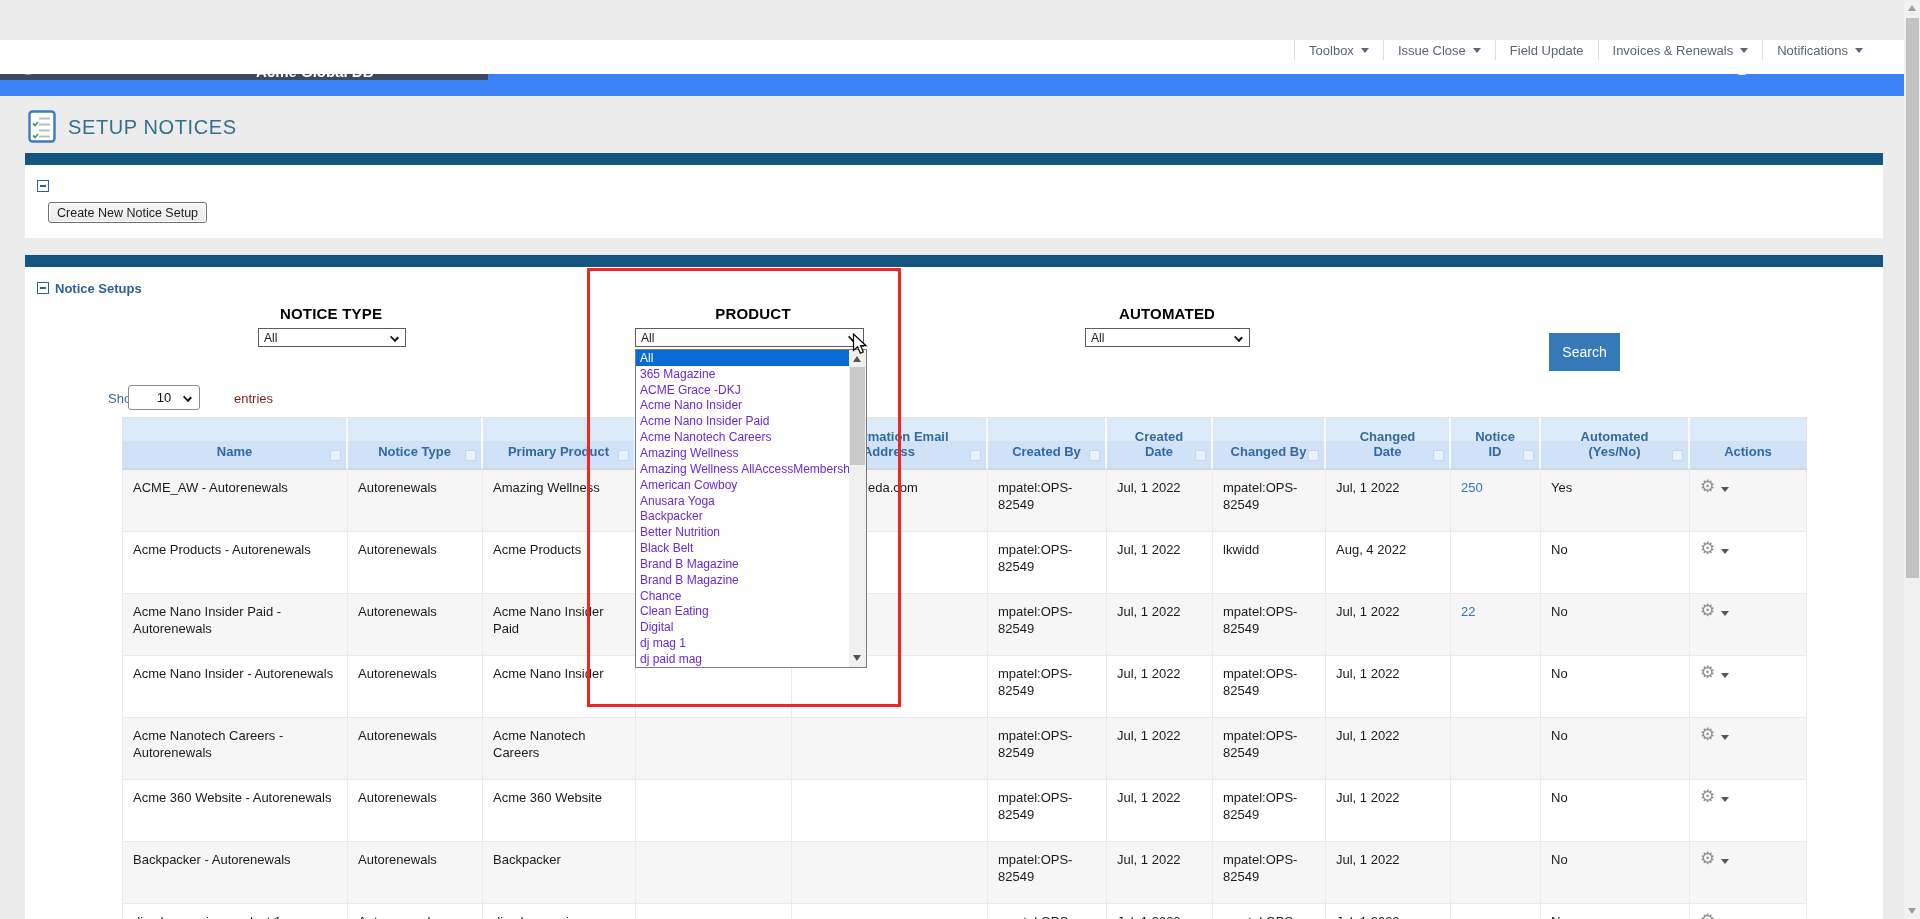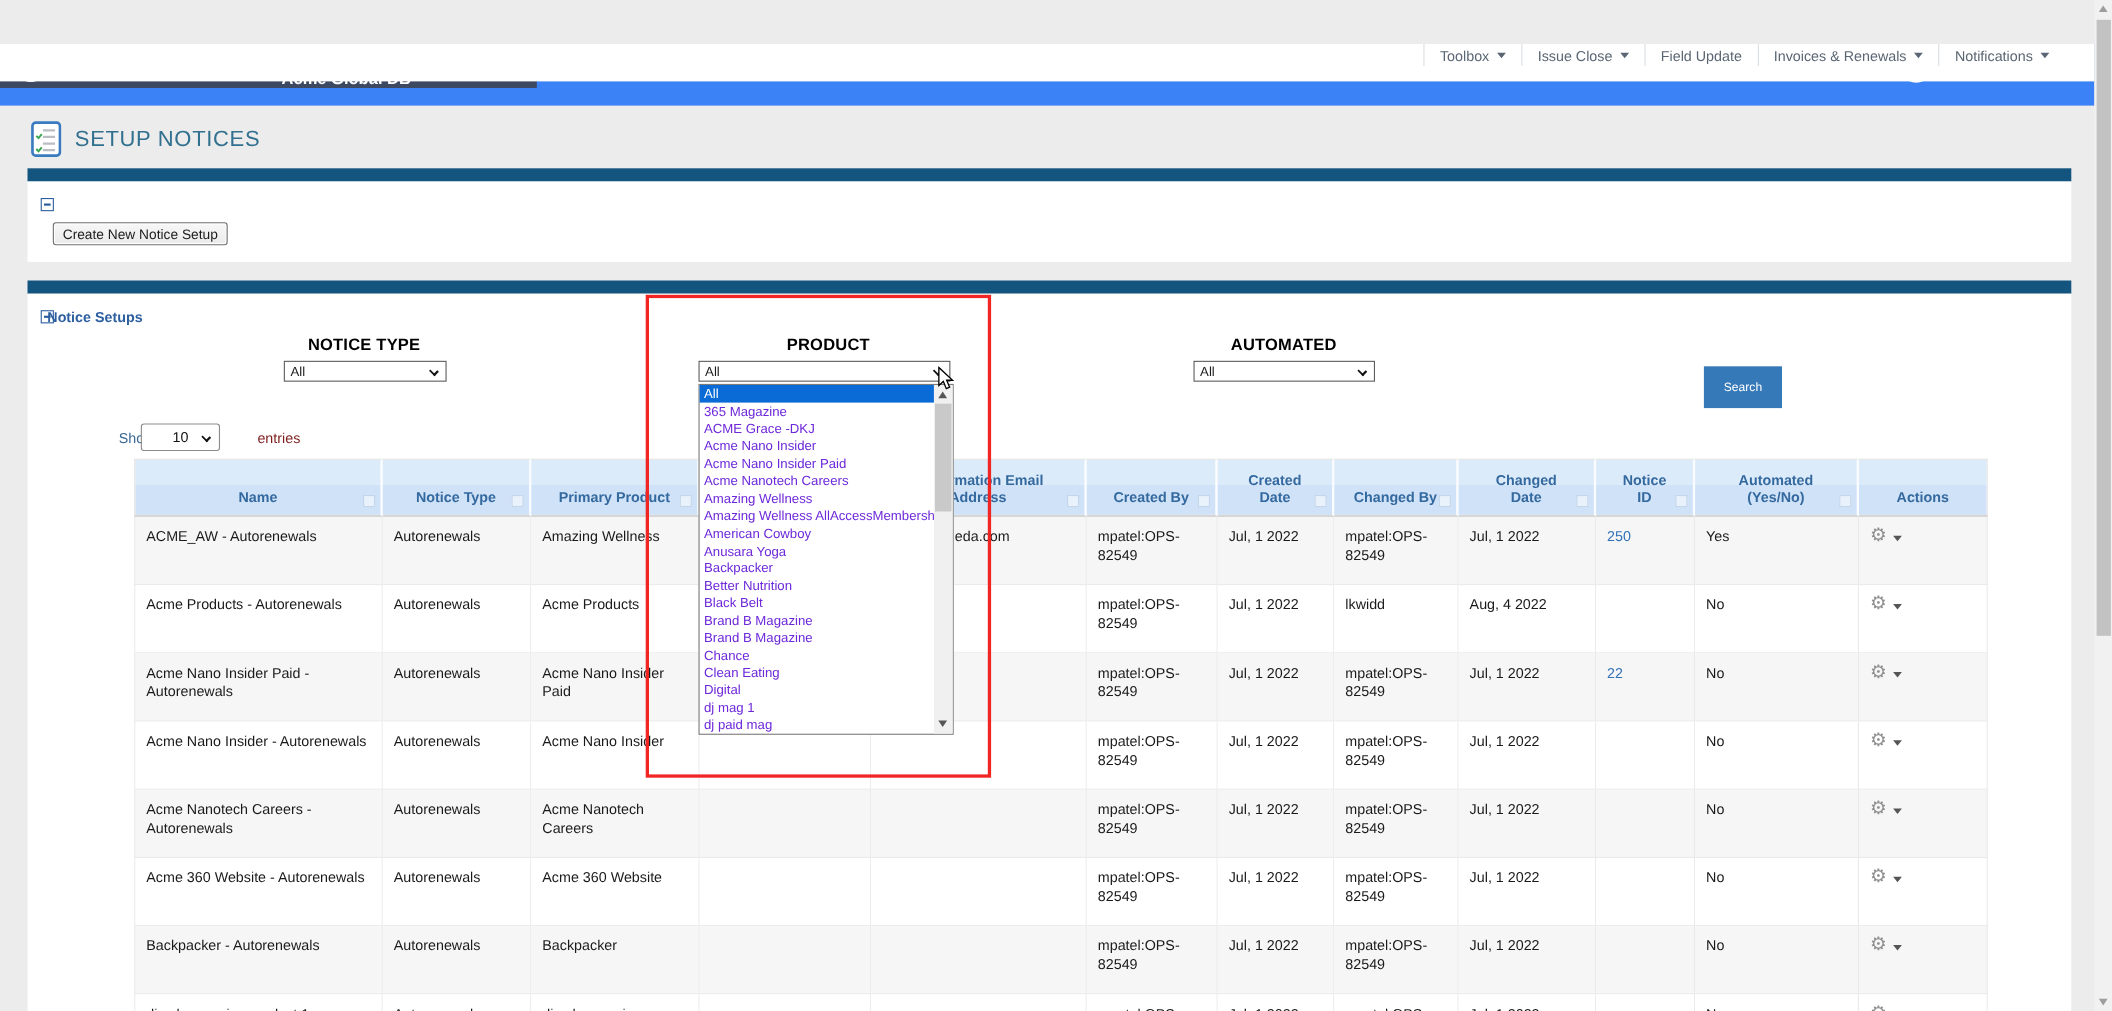--- a/index.html
+++ b/index.html
@@ -46,37 +46,37 @@
   
   .panel-bar { position:absolute; left:25px; width:1858px; height:12px; background:#13557f; }
   .panel-body { position:absolute; left:25px; width:1858px; background:#fff; }
   #ga-bar { top:153px; } #ga-body { top:165px; height:73px; }
   #ns-bar { top:255px; } #ns-body { top:267px; height:652px; }
 
   .collapse-box { position:absolute; width:12px; height:12px; background:#fff; border:1px solid #2d5fa0; cursor:pointer; }
   .collapse-box::after { content:""; position:absolute; left:2px; top:4px; width:6px; height:2px; background:#2d5fa0; }
   .section-title { position:absolute; font-size:13px; font-weight:700; color:#2d5fa0; }
   #ga-collapse { left:37px; top:180px; } #ga-title { left:55px; top:179px;margin-top:24px; }
-  #ns-collapse { left:37px; top:282px; } #ns-title { left:43px; top:281px; }
+  #ns-collapse { left:37px; top:282px; } #ns-title { left:55px; top:281px; }
 
   #create-btn { position:absolute; left:48px; top:202px; height:21px; padding:0 8px; font-size:12.5px; color:#1c1c1c;
                 background:linear-gradient(#f7f7f7,#ebebeb); border:1px solid #707070; border-radius:3px;
                 box-shadow:inset 0 0 0 1px #fff; cursor:pointer; font-family:inherit; }
 
   
   .filter-label { position:absolute; top:305px; width:200px; text-align:center; font-size:15px; font-weight:700;
                   color:#000; letter-spacing:.2px; }
   #lbl-notice-type { left:231px; } #lbl-product { left:653px; } #lbl-automated { left:1067px; }
   .sel { position:absolute; top:328px; height:19px; background:#fff; border:1px solid #5c5c5c; font-size:12px;
          color:#1a1a1a; display:flex; align-items:center; padding-left:5px; cursor:pointer; }
   .sel .sel-chev { position:absolute; right:7px; top:5px; width:7px; height:7px; border:solid #111;
                    border-width:0 2px 2px 0; transform:rotate(45deg) scale(1,.8); }
   #sel-notice-type { left:258px; width:148px; } #sel-automated { left:1085px; width:165px; }
   #search-btn { position:absolute; left:1549px; top:333px; width:71px; height:38px; background:#3579b8; color:#fff;
-                font-size:11px; border:none; border-radius:0; cursor:pointer; font-family:inherit; }
+                font-size:14px; border:none; border-radius:0; cursor:pointer; font-family:inherit; }
 
   
   #show-label { position:absolute; left:108px; top:391px; font-size:13px; color:#3a6a96; }
   #entries-label { position:absolute; left:234px; top:391px; font-size:13px; color:#7f1d1d; }
   #entries-select { position:absolute; left:128px; top:385px; width:72px; height:25px; border:1px solid #8a8a8a;
                     border-radius:3px; background:#fff; font-size:13px; color:#111; display:flex; align-items:center;
                     justify-content:center; gap:0; cursor:pointer; }
   #entries-select .sel-chev { position:absolute; right:8px; top:8px; width:7px; height:7px; border:solid #111;
                    border-width:0 2px 2px 0; transform:rotate(45deg) scale(1,.8); }
 

